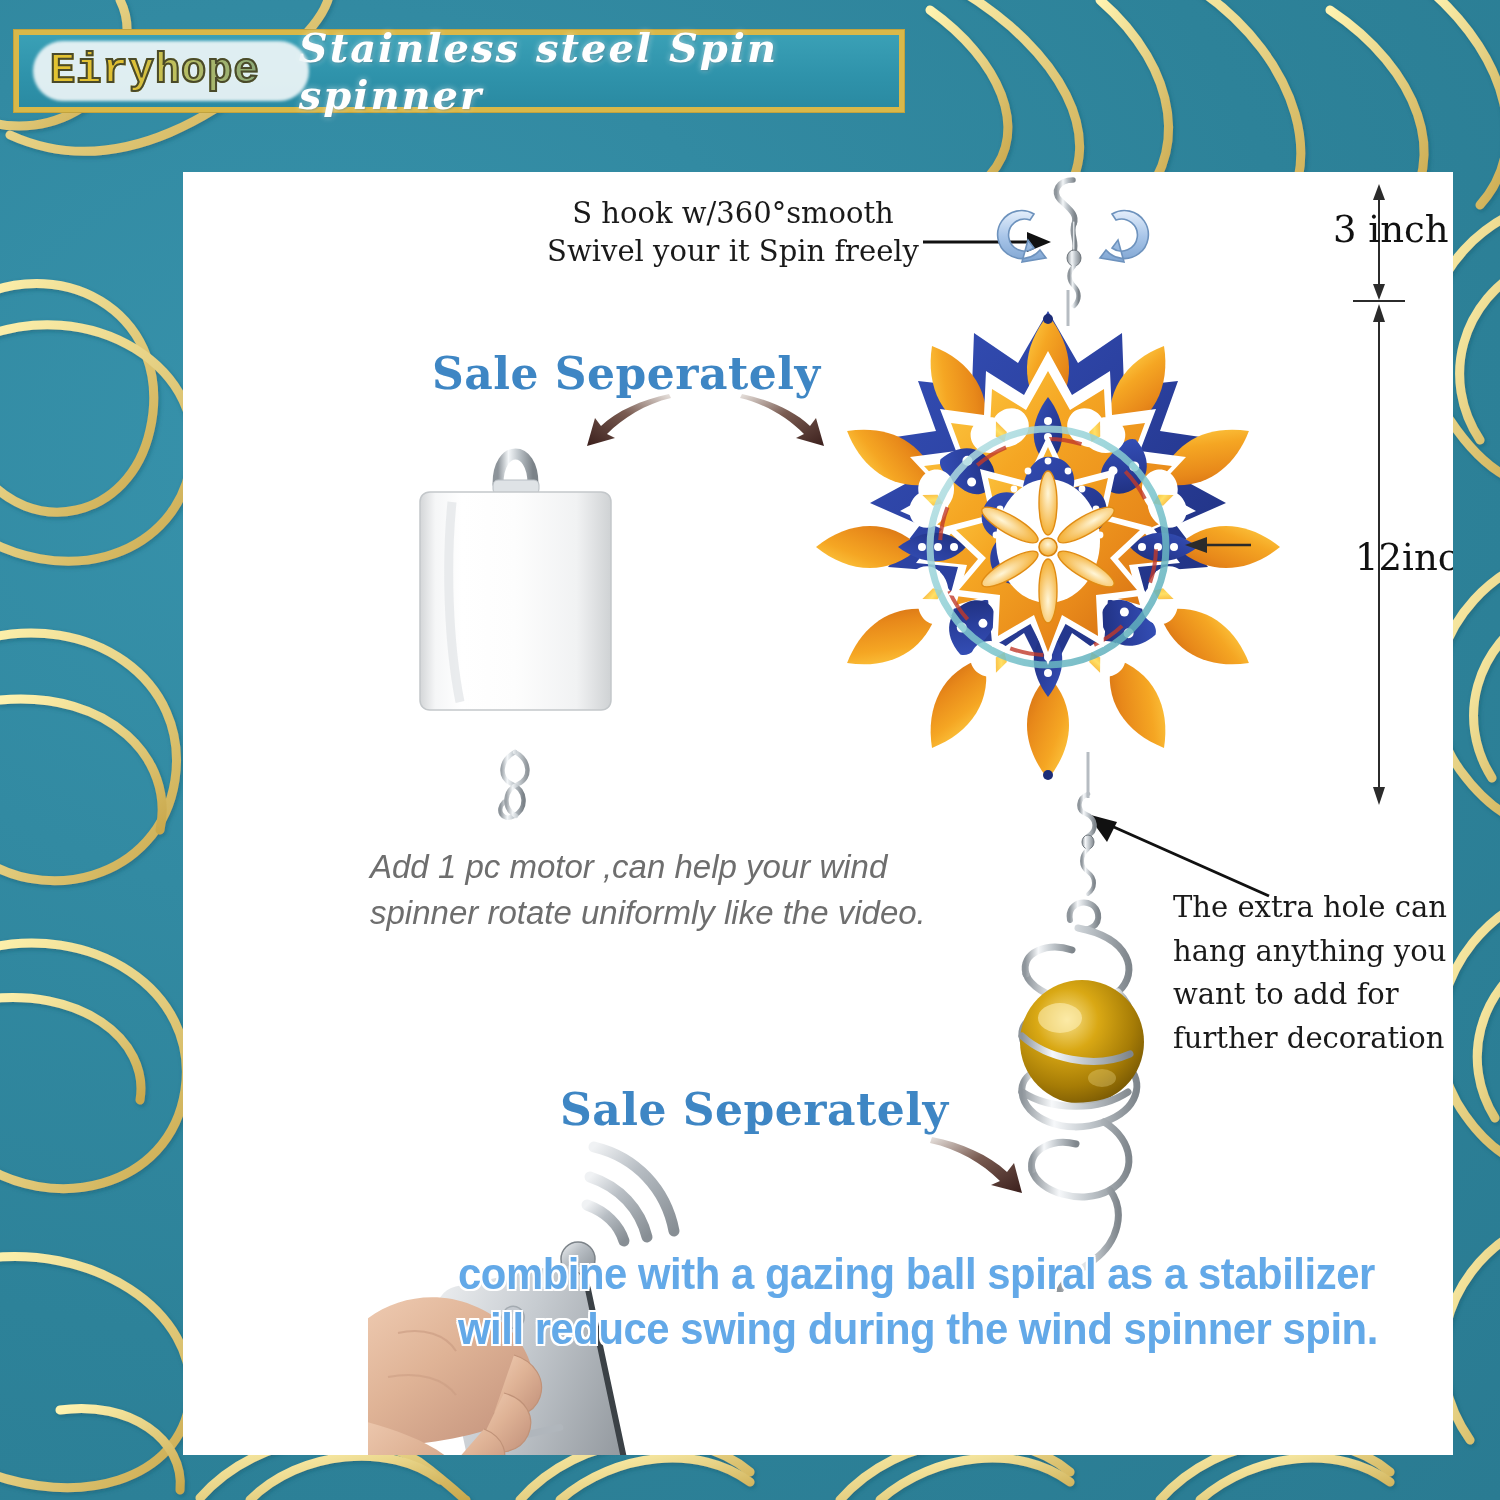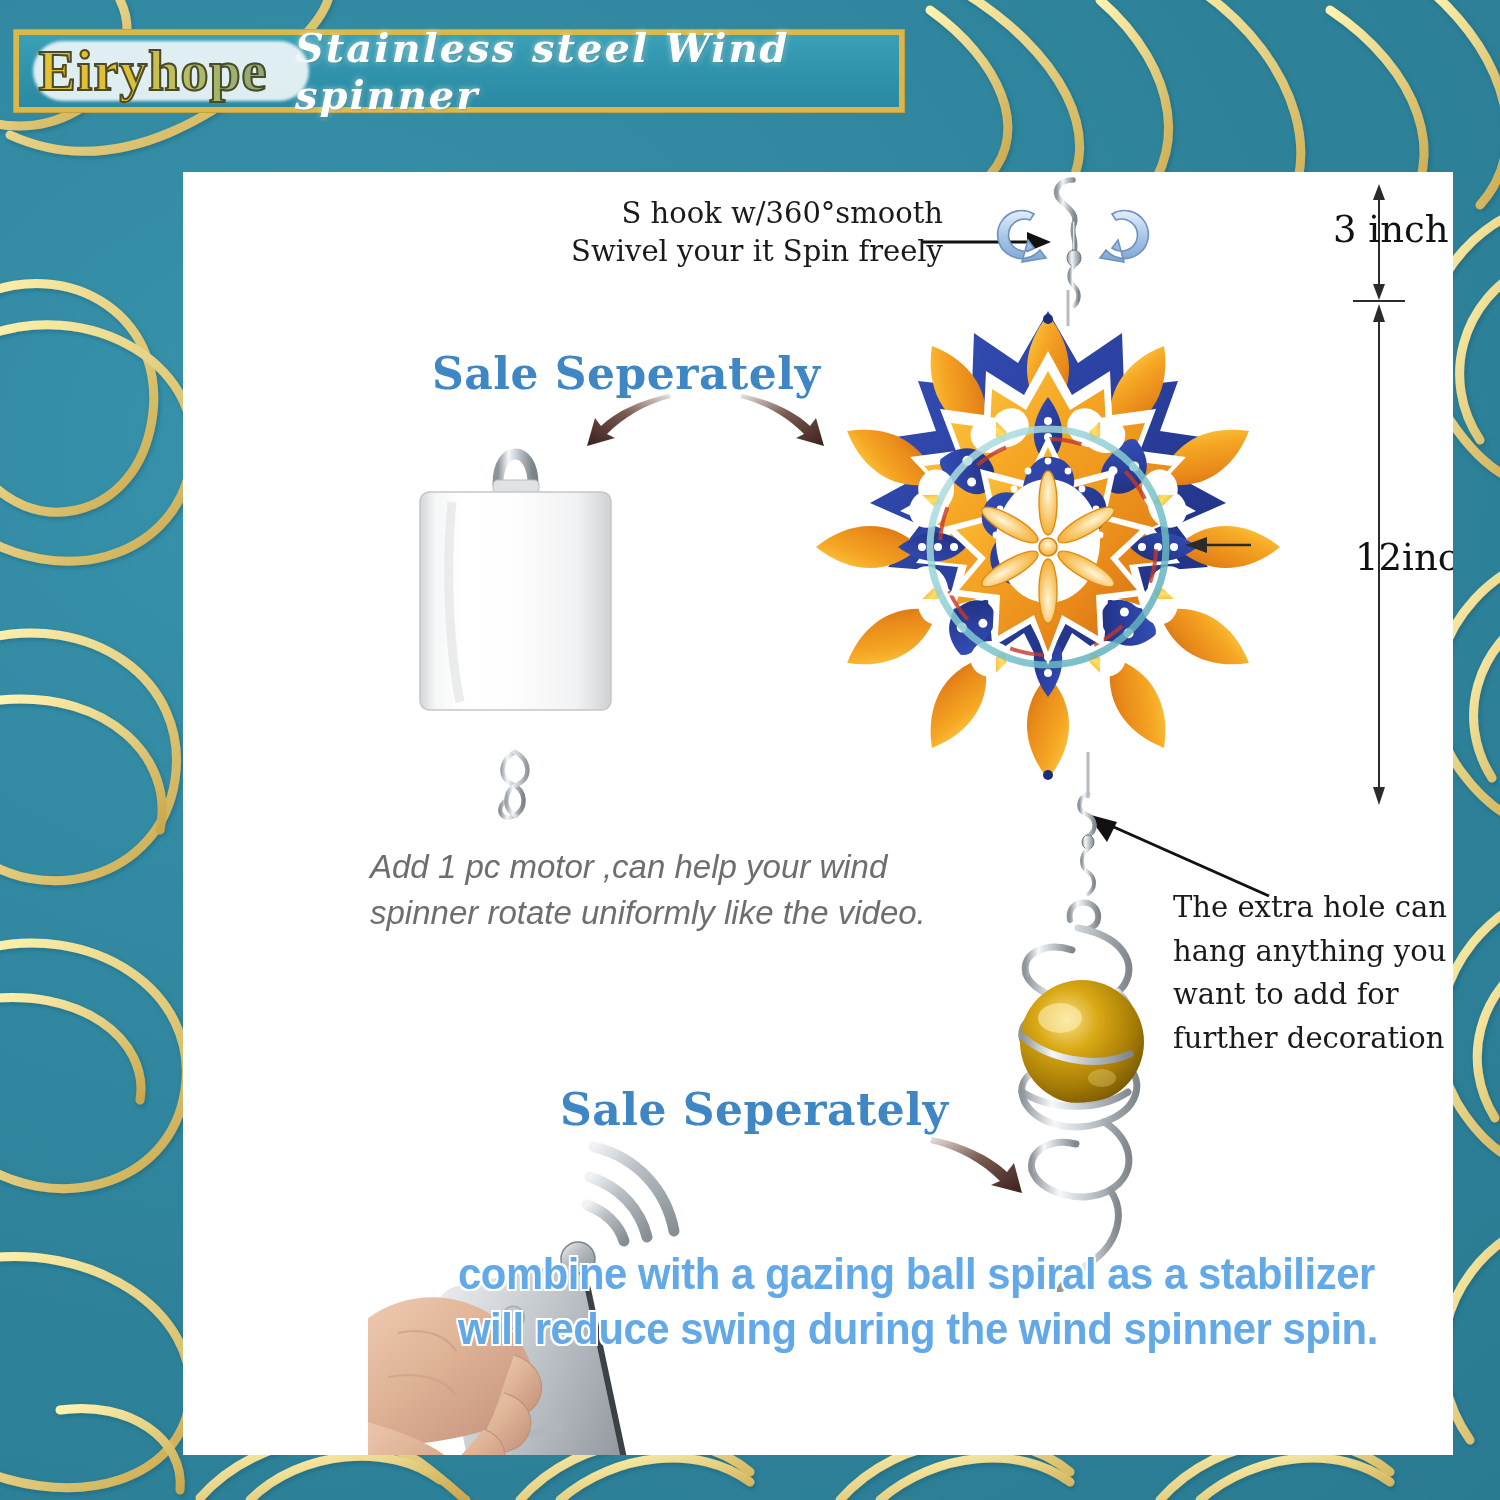--- a/index.html
+++ b/index.html
@@ -29,22 +29,22 @@
   #logo-wrap {
     position:relative; margin-left:14px; width:276px; height:56px;
     display:flex; align-items:center; justify-content:center;
   }
   #logo-plate {
     position:absolute; left:0; top:-2px; width:276px; height:60px;
     background:#eef6f8; border-radius:30px; filter:blur(1.5px); opacity:.92;
   }
   #logo-text {
     position:relative; z-index:2;
-    font-family:Liberation Serif, serif;
-    font-weight:bold; font-size:56px; letter-spacing:1px;
+    font-family:Liberation Mono, monospace;
+    font-weight:bold; font-size:42px; letter-spacing:1px;
     background:linear-gradient(90deg,#e3c331 0%,#e0c033 38%,#b9bf63 62%,#8aa87a 100%);
     -webkit-background-clip:text; background-clip:text; color:transparent;
     -webkit-text-stroke:2px #4a4a2a;
     paint-order:stroke fill;
   }
   #banner-title {
     font-family:"DejaVu Serif", serif;
     font-style:italic; font-weight:bold;
     font-size:40px; color:#ffffff; letter-spacing:2px;
     margin-left:22px;
@@ -56,21 +56,21 @@
     position:absolute; left:183px; top:172px; width:1270px; height:1283px;
     background:#ffffff; overflow:hidden;
   }
 
   
   .serif-note {
     position:absolute;
     font-family:"DejaVu Serif", serif;
     font-size:29px; color:#1a1a1a; line-height:1.32;
   }
-  #hook-note { left:340px; top:22px; width:420px; text-align:right; }
+  #hook-note { left:340px; top:22px; width:420px; text-align:center; }
 
   #hole-note { left:990px; top:714px; width:275px; line-height:1.5; }
 
   .sale-text {
     position:absolute;
     font-family:"DejaVu Serif", serif;
     font-weight:bold; font-size:44px; color:#3e86c4;
     letter-spacing:.5px; white-space:nowrap;margin-top:36px;
   }
   #sale-1 { left:249px; top:140px; }
@@ -160,21 +160,21 @@
       <path d="M1200,1500 C1255,1452 1340,1444 1390,1482"></path>
     </g>
   </svg>
 </div>
 
 <div id="banner">
   <div id="logo-wrap">
     <div id="logo-plate"></div>
     <span id="logo-text">Eiryhope</span>
   </div>
-  <span id="banner-title">Stainless steel Wind spinner</span>
+  <span id="banner-title">Stainless steel Spin spinner</span>
 </div>
 
 <div id="panel">
 
   <div id="hook-note" class="serif-note">
     <div>S hook w/360°smooth</div>
     <div>Swivel your it Spin freely</div>
   </div>
 
   <svg class="art" style="left:740px; top:50px; width:130px; height:40px;" viewBox="0 0 130 40">

